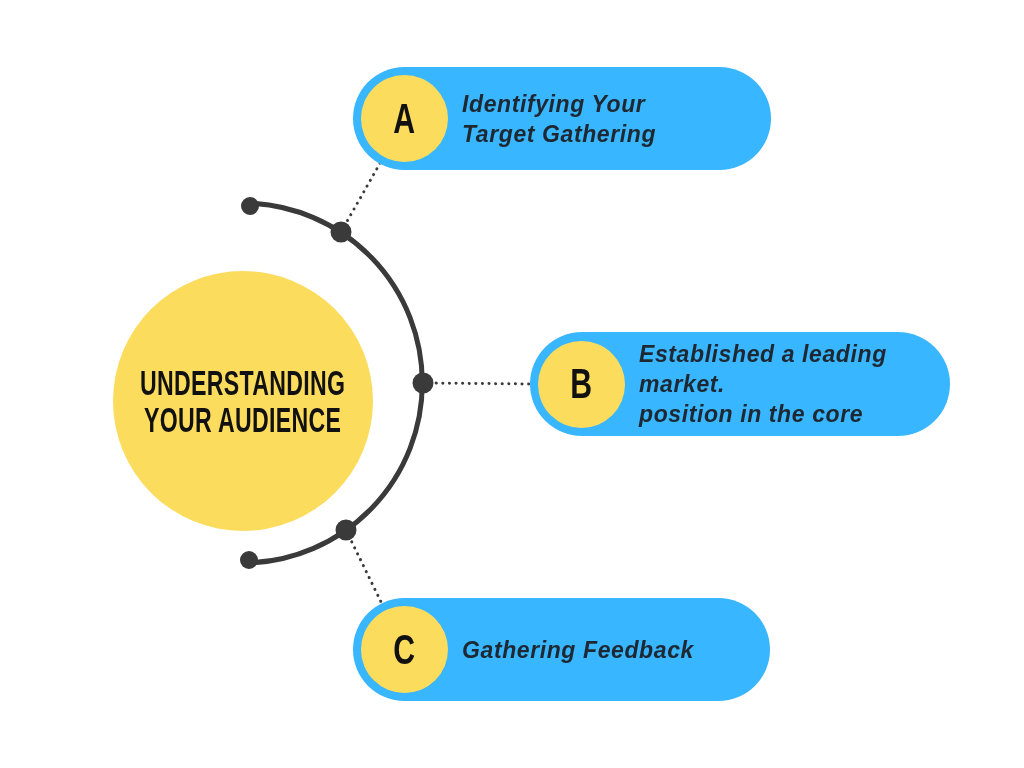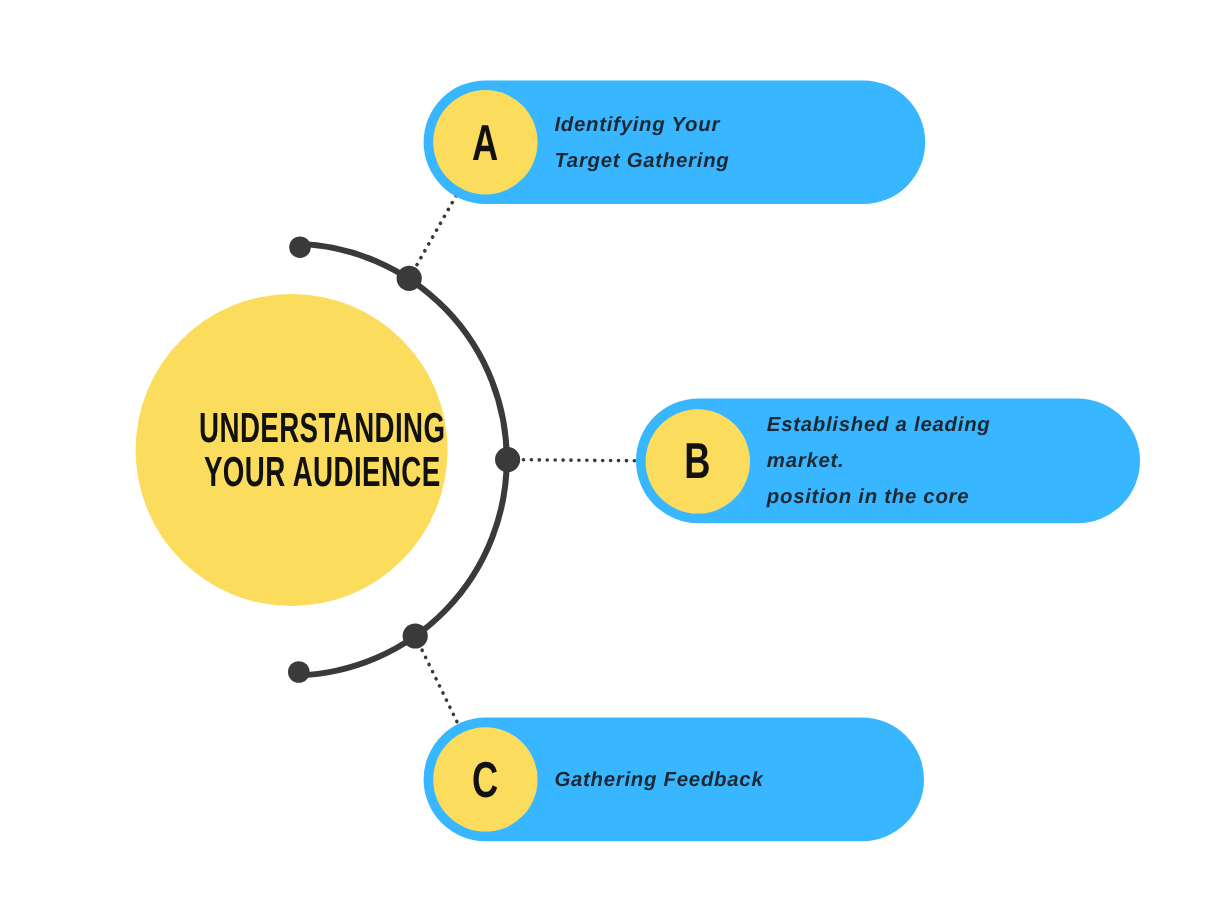--- a/index.html
+++ b/index.html
@@ -34,28 +34,28 @@
   .dotted-line {
     fill: none;
     stroke: var(--arc, #3a3a3a);
     stroke-width: 3;
     stroke-dasharray: 0.1 6.5;
     stroke-linecap: round;
   }
   .center-circle {
     position: absolute;
     left: 113px;
-    top: 245px;
+    top: 271px;
     width: 260px;
     height: 260px;
     border-radius: 50%;
     background: var(--yellow, #fcdc5c);
     display: flex;
     align-items: center;
-    justify-content: flex-start;
+    justify-content: center;
   }
   .center-title {
     text-align: center;
     color: var(--ink, #111111);
     font-weight: bold;
     font-size: 35px;
     line-height: 37px;
     letter-spacing: 0.5px;
     transform: scaleX(0.66);
     transform-origin: center center;
@@ -91,21 +91,21 @@
     font-weight: bold;
     font-size: 42px;
     transform: scaleX(0.72);
     transform-origin: center center;
   }
   .pill-text {
     margin-left: 14px;
     color: var(--text-dark, #1e2832);
     font-weight: bold;
     font-style: italic;
-    font-size: 17px;
+    font-size: 23px;
     line-height: 30px;
     letter-spacing: 0.6px;
   }
   .pill-text span {
     display: block;
     white-space: nowrap;
   }
 </style>
 </head>
 <body>

